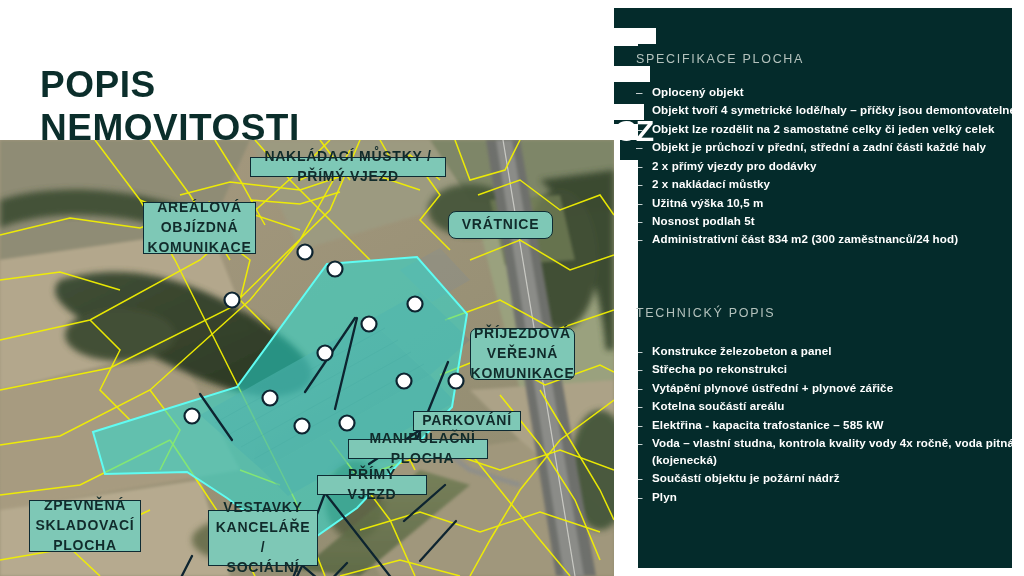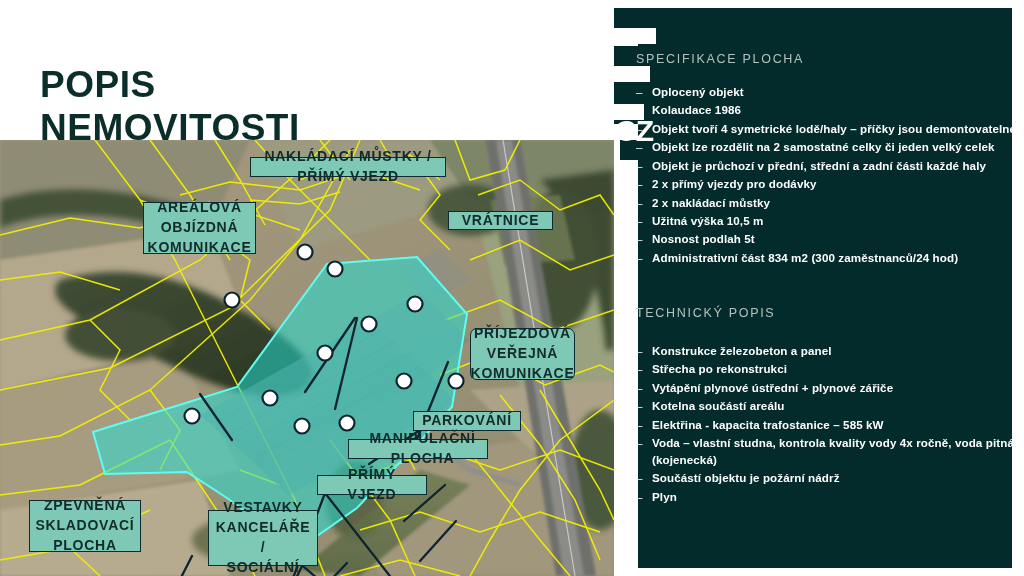--- a/index.html
+++ b/index.html
@@ -329,21 +329,21 @@
             <circle cx="192" cy="276" r="7.5" fill="#ffffff" stroke="#0d2430" stroke-width="2.2"></circle>
           </g>
         </g>
     </svg>
 
     <div id="callout-layer">
         <div class="callout" style="left: 250px; top: 17px; width: 196px; height: 20px;">NAKLÁDACÍ MŮSTKY / PŘÍMÝ VJEZD</div>
         <div class="callout" style="left: 143px; top: 62px; width: 113px; height: 52px;">AREÁLOVÁ
 OBJÍZDNÁ
 KOMUNIKACE</div>
-        <div class="callout" style="left: 448px; top: 71px; width: 105px; height: 19px;">VRÁTNICE</div>
+        <div class="callout" style="left: 448px; top: 71px; width: 105px; height: 28px; border-radius: 8px;">VRÁTNICE</div>
         <div class="callout" style="left: 470px; top: 188px; width: 105px; height: 52px; border-radius: 7px;">PŘÍJEZDOVÁ
 VEŘEJNÁ
 KOMUNIKACE</div>
         <div class="callout" style="left: 413px; top: 271px; width: 108px; height: 20px;">PARKOVÁNÍ</div>
         <div class="callout" style="left: 348px; top: 299px; width: 140px; height: 20px; padding-left: 16px;">MANIPULAČNÍ PLOCHA</div>
         <div class="callout" style="left: 317px; top: 335px; width: 110px; height: 20px;">PŘÍMÝ VJEZD</div>
         <div class="callout" style="left: 29px; top: 360px; width: 112px; height: 52px;">ZPEVNĚNÁ
 SKLADOVACÍ
 PLOCHA</div>
         <div class="callout" style="left: 208px; top: 370px; width: 110px; height: 56px;">VESTAVKY
@@ -366,21 +366,20 @@
 
     <rect x="-4" y="8" width="28" height="22" fill="#042b2b"></rect>
     <rect x="-4" y="46" width="28" height="22" fill="#042b2b"></rect>
     <rect x="-4" y="84" width="28" height="22" fill="#042b2b"></rect>
   </svg>
 
   <div id="panel-content">
     <div class="section-head" id="head-specifikace">SPECIFIKACE PLOCHA</div>
     <ul class="bullet-list" id="list-specifikace">
         <li><span class="dash">–</span><span>Oplocený objekt</span></li>
-        <li><span class="dash">–</span><span>Kolaudace 1986</span></li>
         <li><span class="dash">–</span><span>Objekt tvoří 4 symetrické lodě/haly – příčky jsou demontovatelné</span></li>
         <li><span class="dash">–</span><span>Objekt lze rozdělit na 2 samostatné celky či jeden velký celek</span></li>
         <li><span class="dash">–</span><span>Objekt je průchozí v přední, střední a zadní části každé haly</span></li>
         <li><span class="dash">–</span><span>2 x přímý vjezdy pro dodávky</span></li>
         <li><span class="dash">–</span><span>2 x nakládací můstky</span></li>
         <li><span class="dash">–</span><span>Užitná výška 10,5 m</span></li>
         <li><span class="dash">–</span><span>Nosnost podlah 5t</span></li>
         <li><span class="dash">–</span><span>Administrativní část 834 m2 (300 zaměstnanců/24 hod)</span></li>
       </ul>
 

